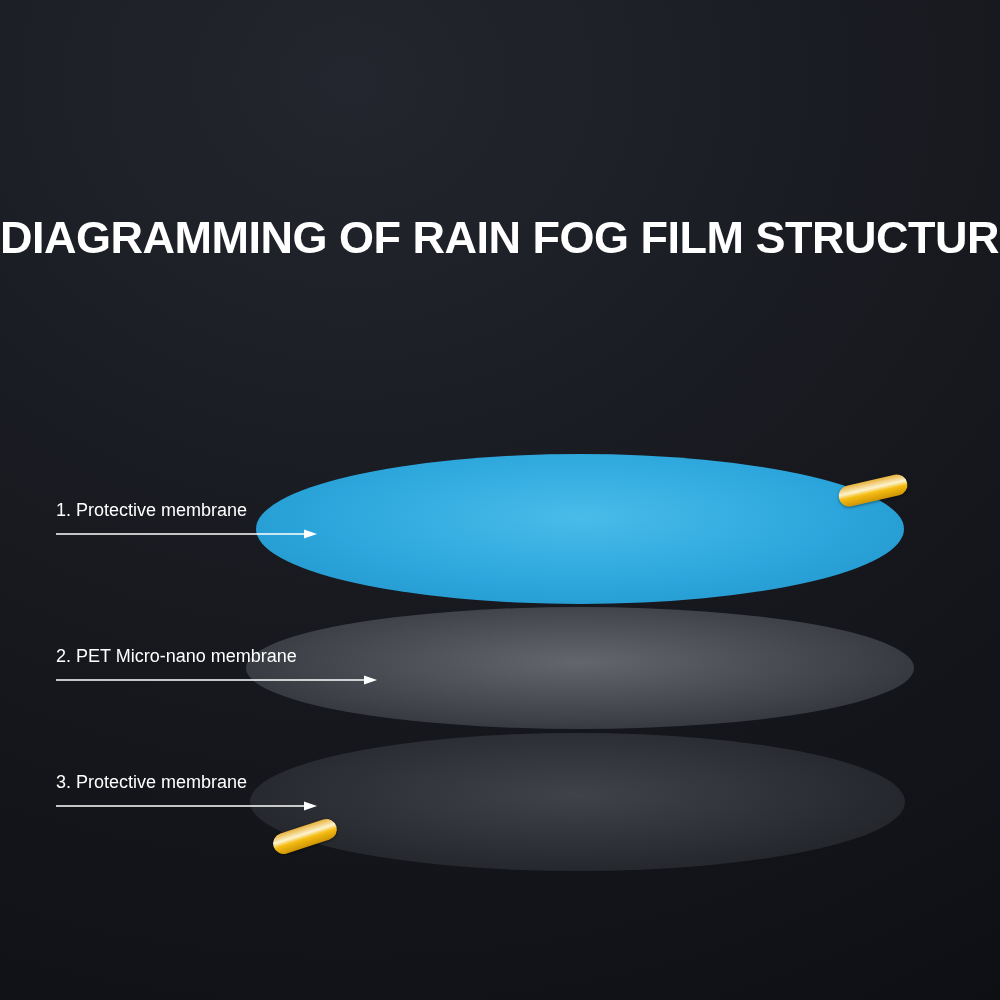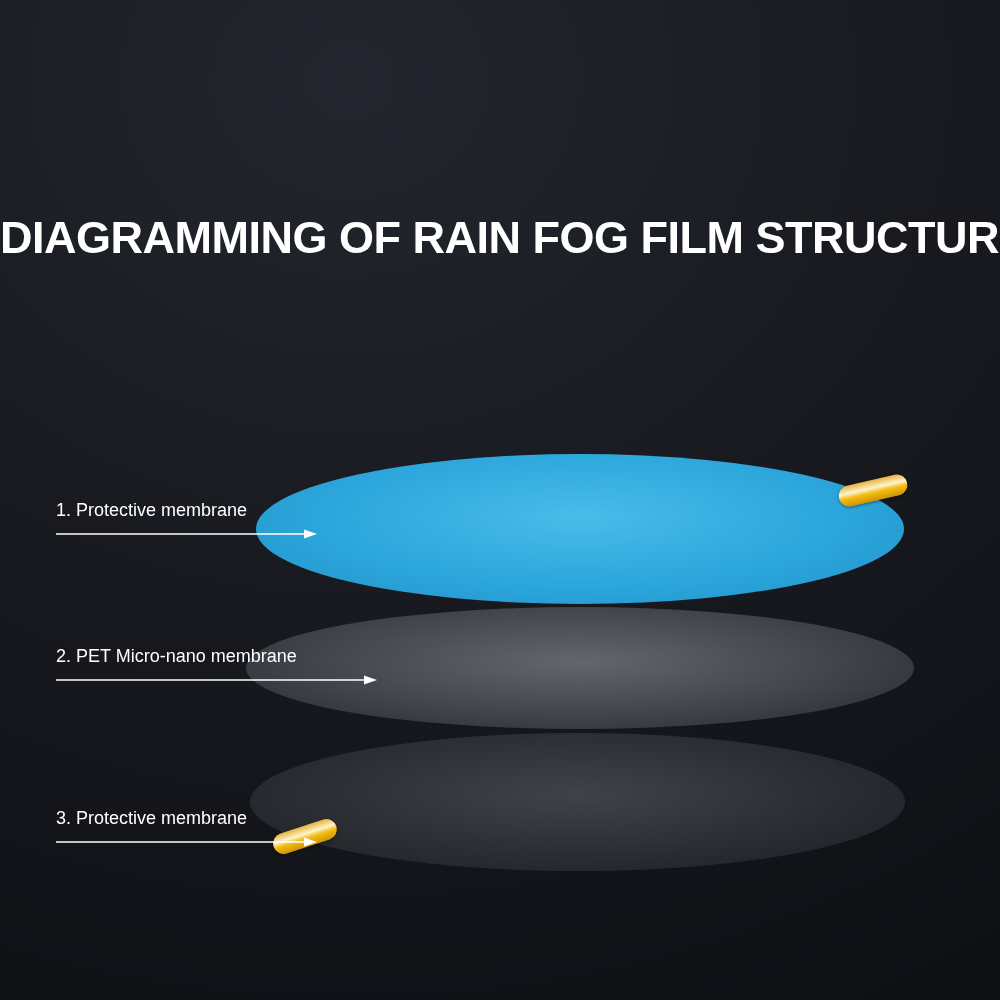--- a/index.html
+++ b/index.html
@@ -97,21 +97,21 @@
     font-size: 18px;
     white-space: nowrap;
     display: block;
   }
   .arrow {
     display: block;
     margin-top: 7px;
   }
   .label-group.g1 { top: 500px; }
   .label-group.g2 { top: 646px; }
-  .label-group.g3 { top: 772px; margin-top: 36px; }
+  .label-group.g3 { top: 772px; }
 </style>
 </head>
 <body>
 
 <div class="canvas">
 
   <h1 class="title">DIAGRAMMING OF RAIN FOG FILM STRUCTURE</h1>
 
   <div class="ellipse layer-blue"></div>
   <div class="tab tab-top"></div>

